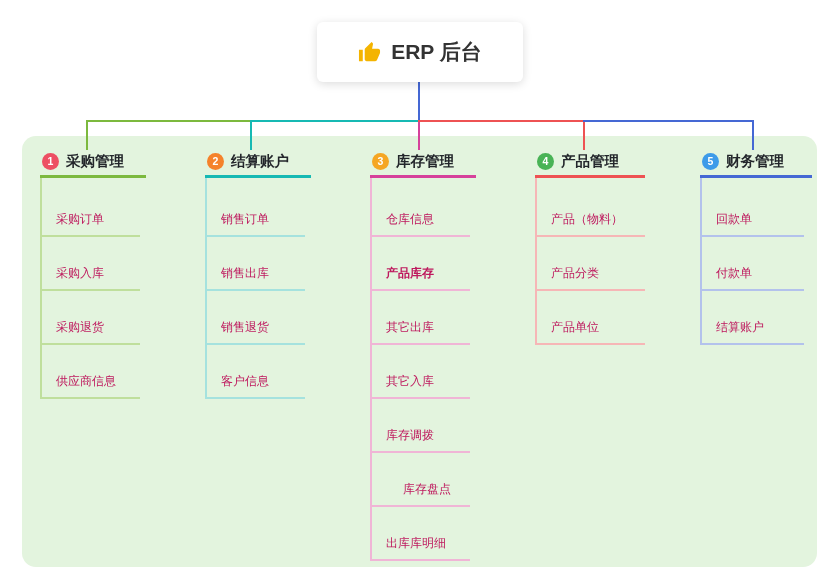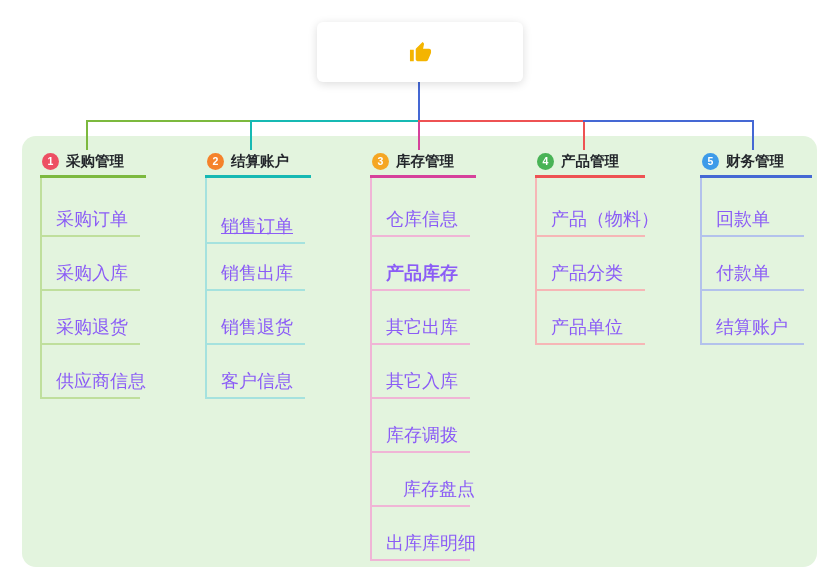--- a/index.html
+++ b/index.html
@@ -19,33 +19,34 @@
   .branch-head{
     position:absolute;height:30px;box-sizing:border-box;display:flex;align-items:center;
     gap:7px;padding-left:2px;font-size:14.5px;font-weight:600;color:#23262b;z-index:1;
   }
   .badge{
     width:17px;height:17px;border-radius:50%;color:#ffffff;font-size:10.5px;font-weight:700;
     display:flex;align-items:center;justify-content:center;flex:0 0 17px;line-height:1;
   }
   .child-node{
     position:absolute;box-sizing:border-box;display:flex;align-items:center;
-    padding-left:16px;font-size:18px;color:#8b5cf6;white-space:nowrap;z-index:1;
+    padding-left:16px;font-size:12px;color:#be185d;white-space:nowrap;z-index:1;
   }
 </style>
 </head>
 <body>
 
 <div class="canvas">
   <div class="panel" style="background: rgb(227, 244, 222);"></div>
 
   <div class="root-node">
     <svg width="23" height="23" viewBox="0 0 24 24" fill="#F4B400" aria-hidden="true">
       <path d="M1 21h4V9H1v12zM23 10c0-1.1-.9-2-2-2h-6.31l.95-4.57.03-.32c0-.41-.17-.79-.44-1.06L14.17 1 7.59 7.59C7.22 7.95 7 8.45 7 9v10c0 1.1.9 2 2 2h9c.83 0 1.54-.5 1.84-1.22l3.02-7.05c.09-.23.14-.47.14-.73v-2z"></path>
     </svg>
+    <span>ERP 后台</span>
   </div>
 
   <div id="lines">
       <div class="line" style="left: 418px; top: 82px; width: 2px; height: 38px; background: rgb(69, 104, 212);"></div>
       <div class="line" style="left: 86px; top: 120px; width: 164px; height: 2px; background: rgb(124, 185, 62);"></div>
       <div class="line" style="left: 250px; top: 120px; width: 170px; height: 2px; background: rgb(22, 185, 179);"></div>
       <div class="line" style="left: 418px; top: 120px; width: 165px; height: 2px; background: rgb(238, 82, 83);"></div>
       <div class="line" style="left: 583px; top: 120px; width: 171px; height: 2px; background: rgb(69, 104, 212);"></div>
       <div class="line" style="left: 86px; top: 122px; width: 2px; height: 28px; background: rgb(124, 185, 62);"></div>
       <div class="line" style="left: 40px; top: 178px; width: 2px; height: 221px; background: rgb(191, 223, 156);"></div>
@@ -72,21 +73,21 @@
       <div class="child-node" style="left: 40px; top: 311px; width: 100px; height: 34px; border-bottom: 2px solid rgb(191, 223, 156);">
         <span>采购退货</span>
       </div>
       <div class="child-node" style="left: 40px; top: 365px; width: 100px; height: 34px; border-bottom: 2px solid rgb(191, 223, 156);">
         <span>供应商信息</span>
       </div>
       <div class="branch-head" style="left: 205px; top: 148px; width: 106px; border-bottom: 3px solid rgb(22, 185, 179);">
         <span class="badge" style="background: rgb(245, 130, 43);">2</span>
         <span>结算账户</span>
       </div>
-      <div class="child-node" style="left: 205px; top: 210px; width: 100px; height: 34px; border-bottom: 2px solid rgb(165, 226, 222); text-decoration: underline;">
+      <div class="child-node" style="left: 205px; top: 203px; width: 100px; height: 34px; border-bottom: 2px solid rgb(165, 226, 222);">
         <span>销售订单</span>
       </div>
       <div class="child-node" style="left: 205px; top: 257px; width: 100px; height: 34px; border-bottom: 2px solid rgb(165, 226, 222); align-items: center;">
         <span>销售出库</span>
       </div>
       <div class="child-node" style="left: 205px; top: 311px; width: 100px; height: 34px; border-bottom: 2px solid rgb(165, 226, 222); font-family: Liberation Serif, serif;">
         <span>销售退货</span>
       </div>
       <div class="child-node" style="left: 205px; top: 365px; width: 100px; height: 34px; border-bottom: 2px solid rgb(165, 226, 222);">
         <span>客户信息</span>

